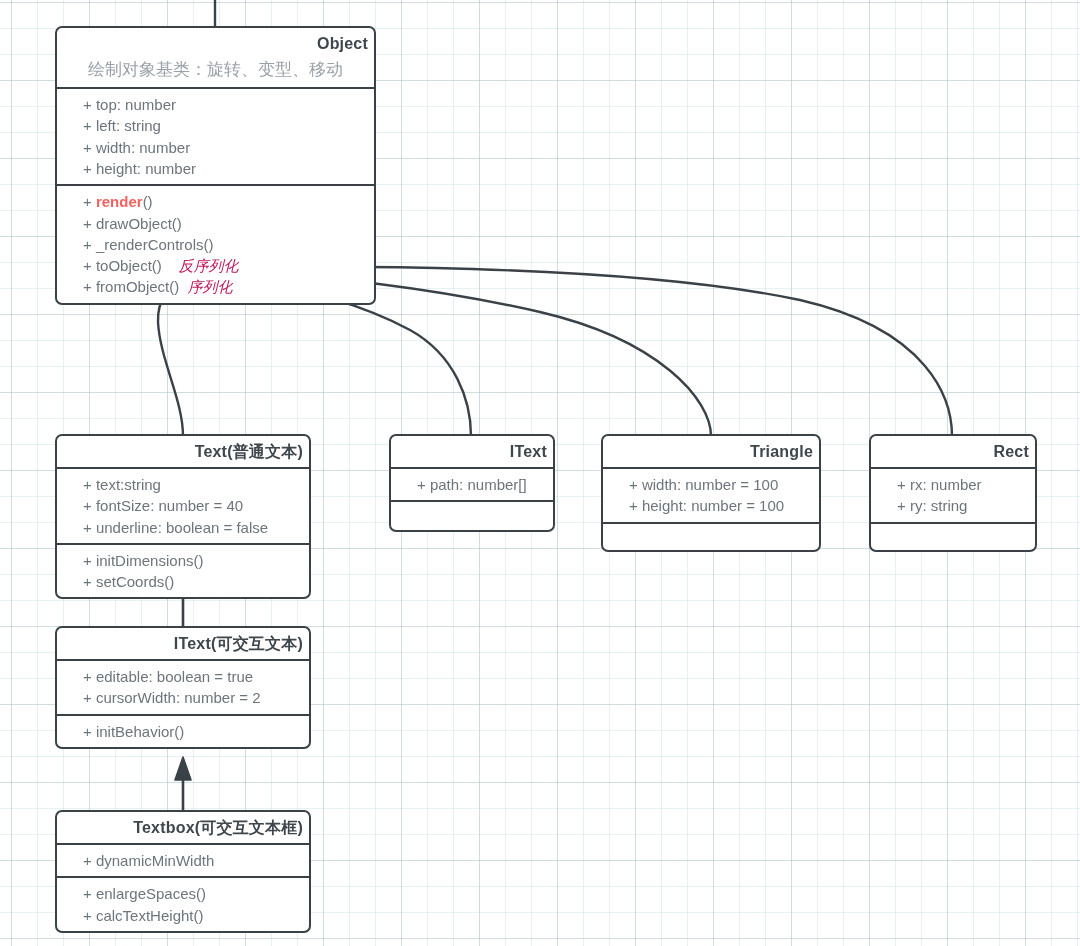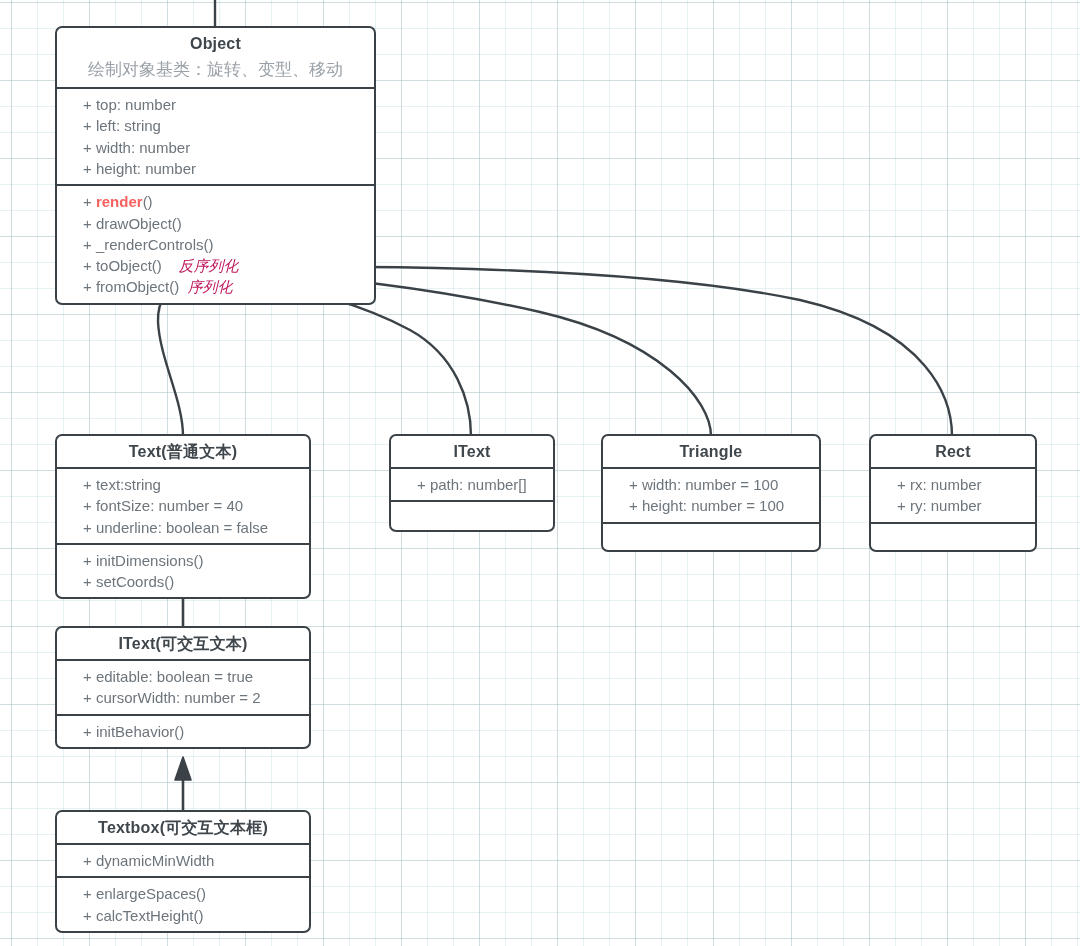--- a/index.html
+++ b/index.html
@@ -37,21 +37,21 @@
   }
   .uml-class {
     position: absolute;
     box-sizing: border-box;
     background: #ffffff;
     border: 2px solid #3a4248;
     border-radius: 7px;
     z-index: 5;
   }
   .uml-title {
-    text-align: center;
+    text-align: right;
     font-size: 16px;
     font-weight: bold;
     color: #3f464c;
     padding: 6px 6px 5px 6px;
     line-height: 1.25;
     letter-spacing: 0.2px;
   }
   .uml-subtitle {
     text-align: center;
     font-size: 17px;
@@ -185,18 +185,18 @@
       <div class="uml-row">+ width: number = 100</div>
       <div class="uml-row">+ height: number = 100</div>
     </div>
     <div class="sep empty-section-sm"></div>
   </div>
 
   <div class="uml-class" style="left:869px; top:434px; width:168px;">
     <div class="uml-title">Rect</div>
     <div class="sep uml-section">
       <div class="uml-row">+ rx: number</div>
-      <div class="uml-row">+ ry: number</div>
+      <div class="uml-row">+ ry: string</div>
     </div>
     <div class="sep empty-section-sm"></div>
   </div>
 
 </div>
 
 </body></html>

